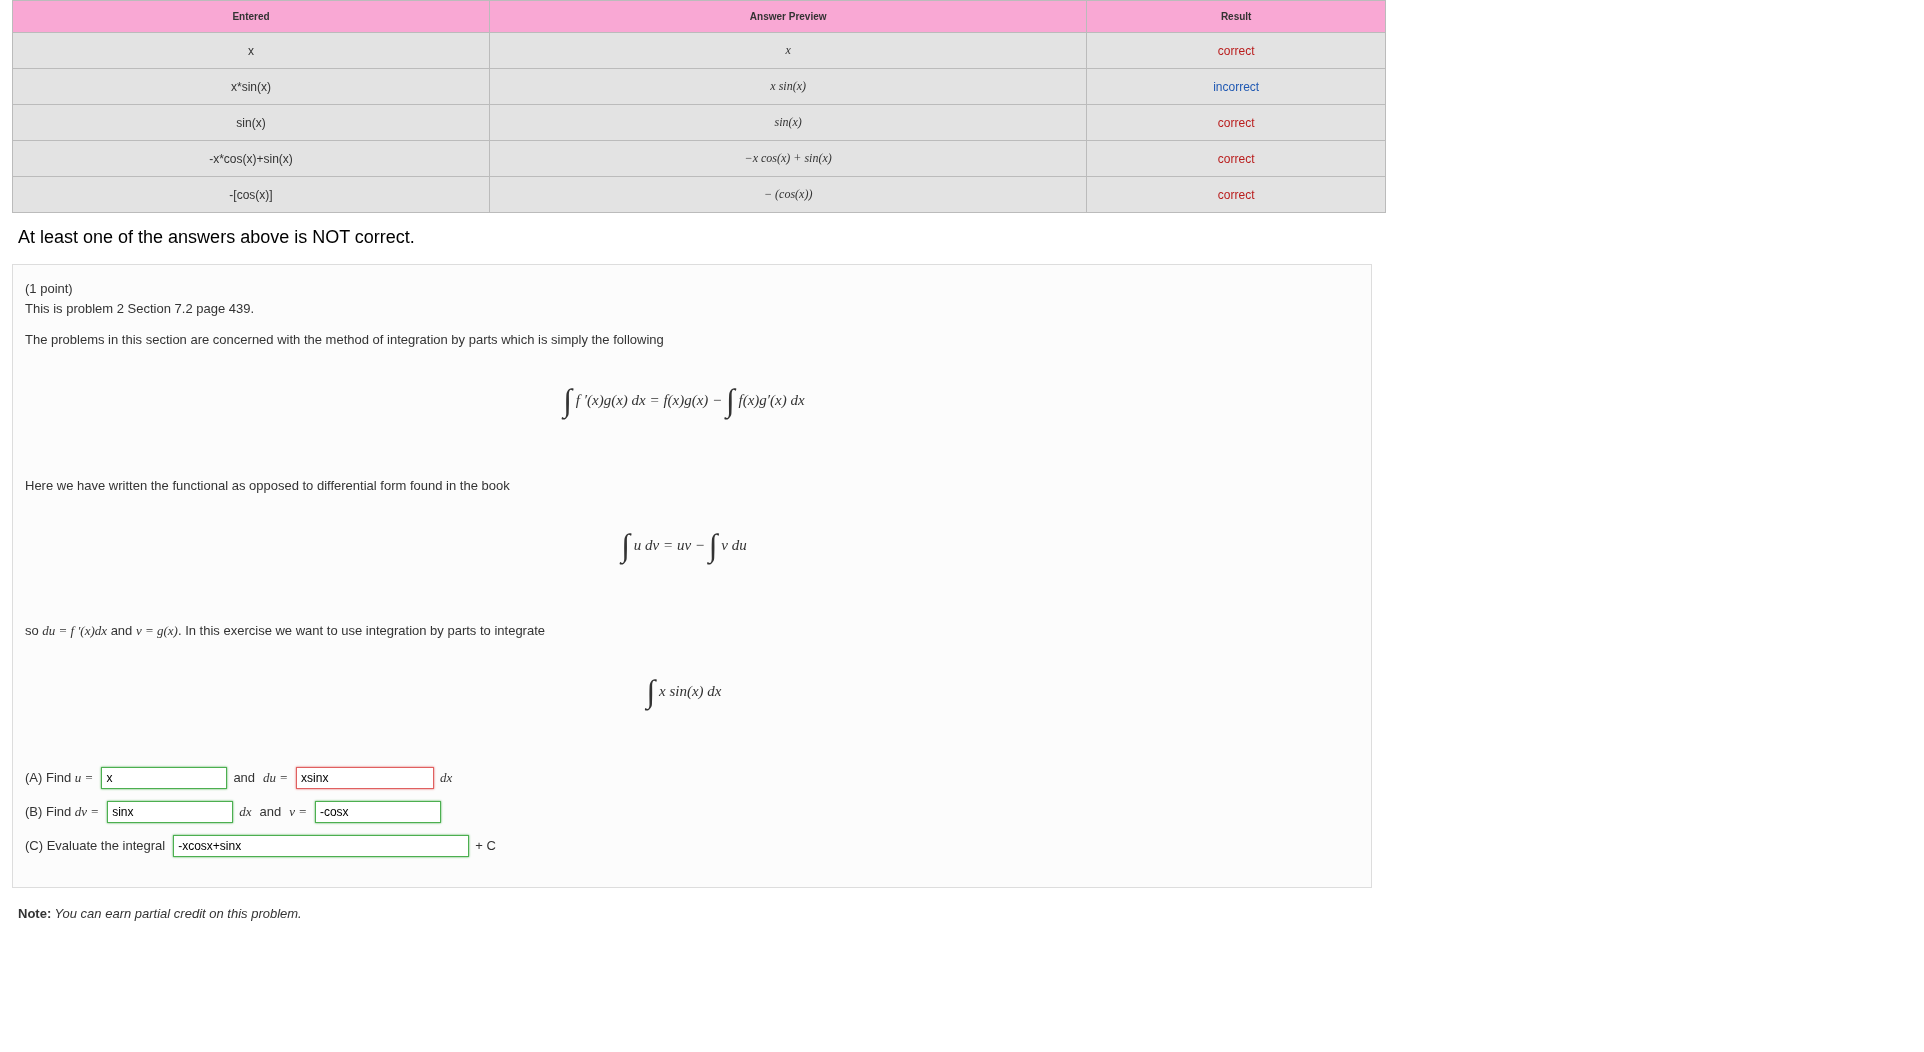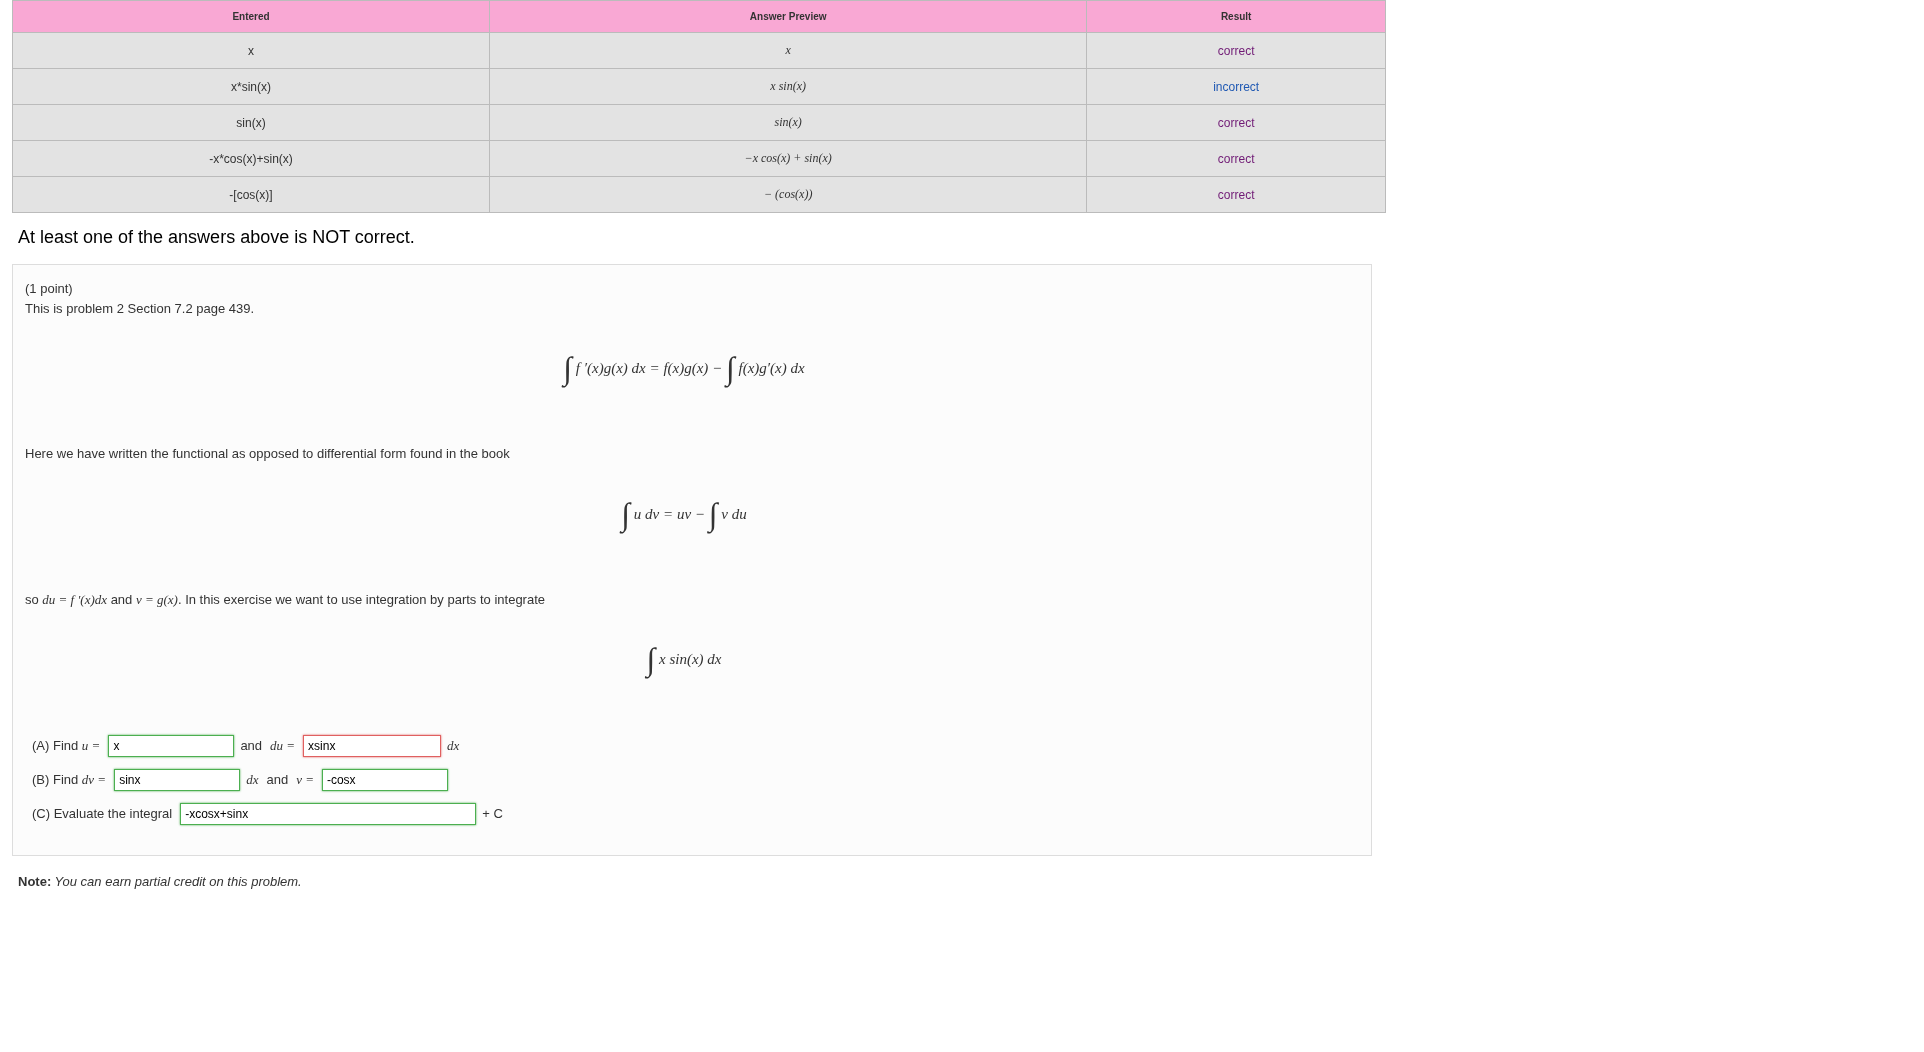--- a/index.html
+++ b/index.html
@@ -26,21 +26,21 @@
   table.results th {
     background: #f9a8d4;
     font-weight: bold;
     font-size: 10px;
   }
   table.results td { background: #e3e3e3; font-size: 12px; }
   .col-entered  { width: 476px; }
   .col-preview  { width: 596px; }
   .col-result   { width: 298px; }
   td.preview { font-style: italic; font-family: Georgia, 'Times New Roman', serif; font-size: 14px;}
-  td.result-correct { background: #81ee81; color: #701a75; }
+  td.result-correct { background: #81ee81; color: #b91c1c; }
   td.result-incorrect { background: #cf8d8d; color: #2059b3; }
   .error-msg { color: #000000; margin: 14px 0 16px 6px; font-size: 18px; }
   .problem-box {
     border: 1px solid #ddd;
     background: #fcfcfc;
     padding: 10px 28px 18px 12px;
     margin: 6px 0 0 0;
     width: 1360px;
     font-size: 13px;
     line-height: 1.5;
@@ -49,21 +49,21 @@
   .math-display {
     text-align: center;
     font-family: Georgia, 'Times New Roman', serif;
     font-style: italic;
     font-size: 15px;
     margin: 28px 0 50px 0;
     position: relative;
   }
   .int-sym { font-size: 32px; font-style: normal; display:inline-block; vertical-align: middle; transform: translateY(-2px);}
   .math-inline { font-family: Georgia, 'Times New Roman', serif; font-style: italic; }
-  .part-row { margin: 12px 7px; display:flex; align-items:center; gap:6px; flex-wrap:wrap;}
+  .part-row { margin: 12px 0; display:flex; align-items:center; gap:6px; flex-wrap:wrap;}
   .part-row .lbl { margin-right:2px;}
   input.ans {
     font-family: Arial, sans-serif;
     font-size: 12px;
     padding: 3px 4px;
     height: 22px;
     width: 138px;
     border: 1px solid #aaa;
     background:#fff;
   }
@@ -121,20 +121,21 @@
       </tbody>
   </table>
 
   <div class="error-msg">At least one of the answers above is NOT correct.</div>
 
   <div class="problem-box">
     <p>
       <span>(1 point)</span><br>
       <span>This is problem 2 Section 7.2 page 439.</span>
     </p>
+    <p>The problems in this section are concerned with the method of integration by parts which is simply the following</p>
 
     <div class="math-display">
       <span class="int-sym">∫</span> <span>f ′(x)g(x) dx</span> = <span>f(x)g(x)</span> − <span class="int-sym">∫</span> <span>f(x)g′(x) dx</span>
     </div>
 
     <p>Here we have written the functional as opposed to differential form found in the book</p>
 
     <div class="math-display">
       <span class="int-sym">∫</span> <span>u dv</span> = <span>uv</span> − <span class="int-sym">∫</span> <span>v du</span>
     </div>

